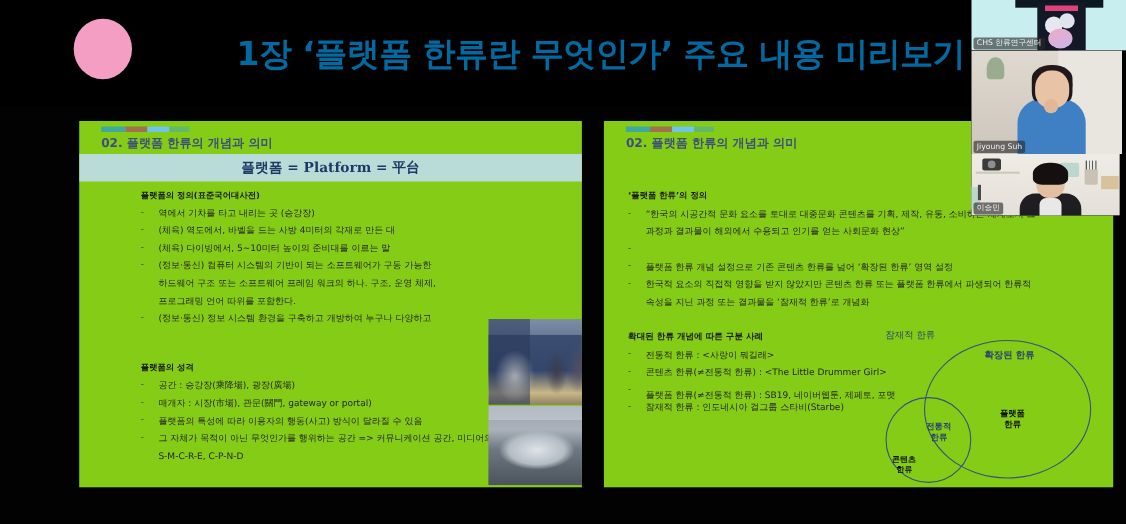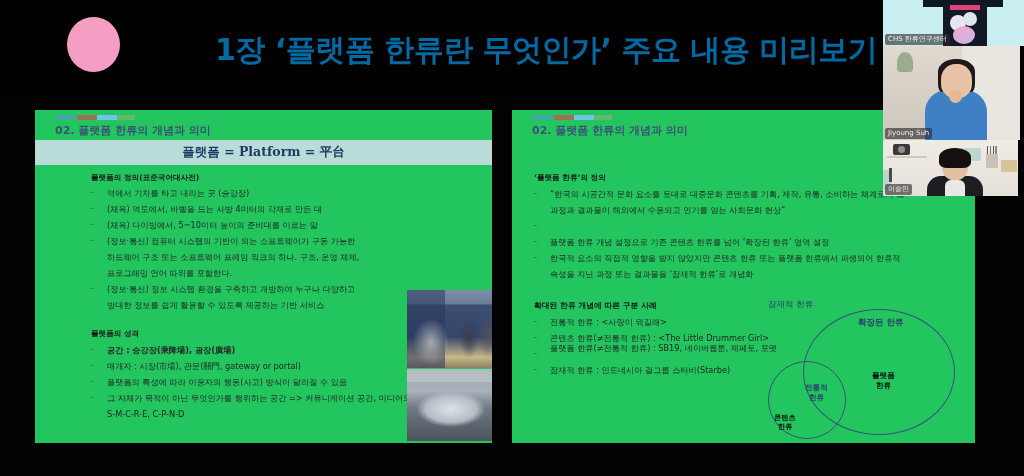--- a/index.html
+++ b/index.html
@@ -9,21 +9,21 @@
     background:#020202;
   }
   
   #title-bar{position:absolute;left:0;top:0;width:1024px;height:96px;background:#000;}
   #pink-dot{position:absolute;left:67px;top:17px;width:53px;height:55px;border-radius:50%;
     background:#f59ec4;}
   #deck-title{position:absolute;left:215px;top:26px;width:670px;height:48px;
     color:#0369a1;font-size:30px;font-weight:bold;letter-spacing:-0.5px;
     line-height:48px;white-space:nowrap;text-align:left;}
   
-  .slide{position:absolute;background:#22c55e;overflow:hidden;}
+  .slide{position:absolute;background:#84cc16;overflow:hidden;margin-left:37px;}
   #slide-left{left:35px;top:110px;width:457px;height:333px;}
   #slide-right{left:512px;top:110px;width:463px;height:333px;}
   .accent-bar{position:absolute;top:5px;height:5px;display:flex;}
   .accent-bar span{display:block;height:100%;}
   .slide-head{position:absolute;left:0;font-weight:bold;color:#3e4f7a;white-space:nowrap;}
   .band{position:absolute;left:0;width:100%;background:#b9dcd8;display:flex;
     align-items:center;justify-content:center;}
   .band-text{color:#203864;font-weight:bold;font-family:"DejaVu Serif","Liberation Serif",serif;
     white-space:nowrap;}
   .body-txt{position:absolute;color:#262626;white-space:nowrap;}
@@ -145,26 +145,25 @@
   <div class="dash" style="left:56px;top:110px;font-size:8px;">-</div>
   <div class="body-txt" style="left:72px;top:110px;font-size:8.2px;">(체육) 다이빙에서, 5~10미터 높이의 준비대를 이르는 말</div>
 
   <div class="dash" style="left:56px;top:126px;font-size:8px;">-</div>
   <div class="body-txt" style="left:72px;top:126px;font-size:8.2px;">(정보·통신) 컴퓨터 시스템의 기반이 되는 소프트웨어가 구동 가능한</div>
   <div class="body-txt" style="left:72px;top:142px;font-size:8.2px;">하드웨어 구조 또는 소프트웨어 프레임 워크의 하나. 구조, 운영 체제,</div>
   <div class="body-txt" style="left:72px;top:158px;font-size:8.2px;">프로그래밍 언어 따위를 포함한다.</div>
 
   <div class="dash" style="left:56px;top:174px;font-size:8px;">-</div>
   <div class="body-txt" style="left:72px;top:174px;font-size:8.2px;">(정보·통신) 정보 시스템 환경을 구축하고 개방하여 누구나 다양하고</div>
-  <div class="body-txt" style="left:72px;top:190px;font-size:8.2px;">방대한 정보를 쉽게 활용할 수 있도록 제공하는 기반 서비스</div>
 
   <div class="body-txt sub-head" style="left:56px;top:219px;font-size:7.6px;">플랫폼의 성격</div>
 
   <div class="dash" style="left:56px;top:235px;font-size:8px;">-</div>
-  <div class="body-txt" style="left:72px;top:235px;font-size:8.2px;font-weight:bold;">공간 : 승강장(乘降場), 광장(廣場)</div>
+  <div class="body-txt" style="left:72px;top:235px;font-size:8.2px;">공간 : 승강장(乘降場), 광장(廣場)</div>
 
   <div class="dash" style="left:56px;top:251px;font-size:8px;">-</div>
   <div class="body-txt" style="left:72px;top:251px;font-size:8.2px;">매개자 : 시장(市場), 관문(關門, gateway or portal)</div>
 
   <div class="dash" style="left:56px;top:267px;font-size:8px;">-</div>
   <div class="body-txt" style="left:72px;top:267px;font-size:8.2px;">플랫폼의 특성에 따라 이용자의 행동(사고) 방식이 달라질 수 있음</div>
 
   <div class="dash" style="left:56px;top:283px;font-size:8px;">-</div>
   <div class="body-txt" style="left:72px;top:283px;font-size:8.2px;">그 자체가 목적이 아닌 무엇인가를 행위하는 공간 =&gt; 커뮤니케이션 공간, 미디어의 개념과 상통 :</div>
   <div class="body-txt" style="left:72px;top:299px;font-size:8.2px;">S-M-C-R-E, C-P-N-D</div>
@@ -207,21 +206,21 @@
 
   <div class="body-txt sub-head" style="left:22px;top:190px;font-size:7.8px;">확대된 한류 개념에 따른 구분 사례</div>
 
   <div class="dash" style="left:22px;top:207px;font-size:8px;">-</div>
   <div class="body-txt" style="left:38px;top:207px;font-size:8.2px;">전통적 한류 : &lt;사랑이 뭐길래&gt;</div>
 
   <div class="dash" style="left:22px;top:223px;font-size:8px;">-</div>
   <div class="body-txt" style="left:38px;top:223px;font-size:8.2px;">콘텐츠 한류(≠전통적 한류) : &lt;The Little Drummer Girl&gt;</div>
 
   <div class="dash" style="left:22px;top:239px;font-size:8px;">-</div>
-  <div class="body-txt" style="left:38px;top:233px;font-size:8.2px;text-align:center;">플랫폼 한류(≠전통적 한류) : SB19, 네이버웹툰, 제페토, 포맷</div>
+  <div class="body-txt" style="left:38px;top:244px;font-size:8.2px;text-align:center;">플랫폼 한류(≠전통적 한류) : SB19, 네이버웹툰, 제페토, 포맷</div>
 
   <div class="dash" style="left:22px;top:255px;font-size:8px;">-</div>
   <div class="body-txt" style="left:38px;top:255px;font-size:8.2px;">잠재적 한류 : 인도네시아 걸그룹 스타비(Starbe)</div>
 
   <div id="venn" style="left:248px;top:185px;width:205px;height:145px;position:absolute;">
 
     <div class="venn-lbl" style="left:8px;top:4px;font-size:8.5px;font-weight:normal;color:#2c4370;">잠재적 한류</div>
 
     <div class="ell" style="left:43px;top:14px;width:150px;height:124px;"></div>
 

